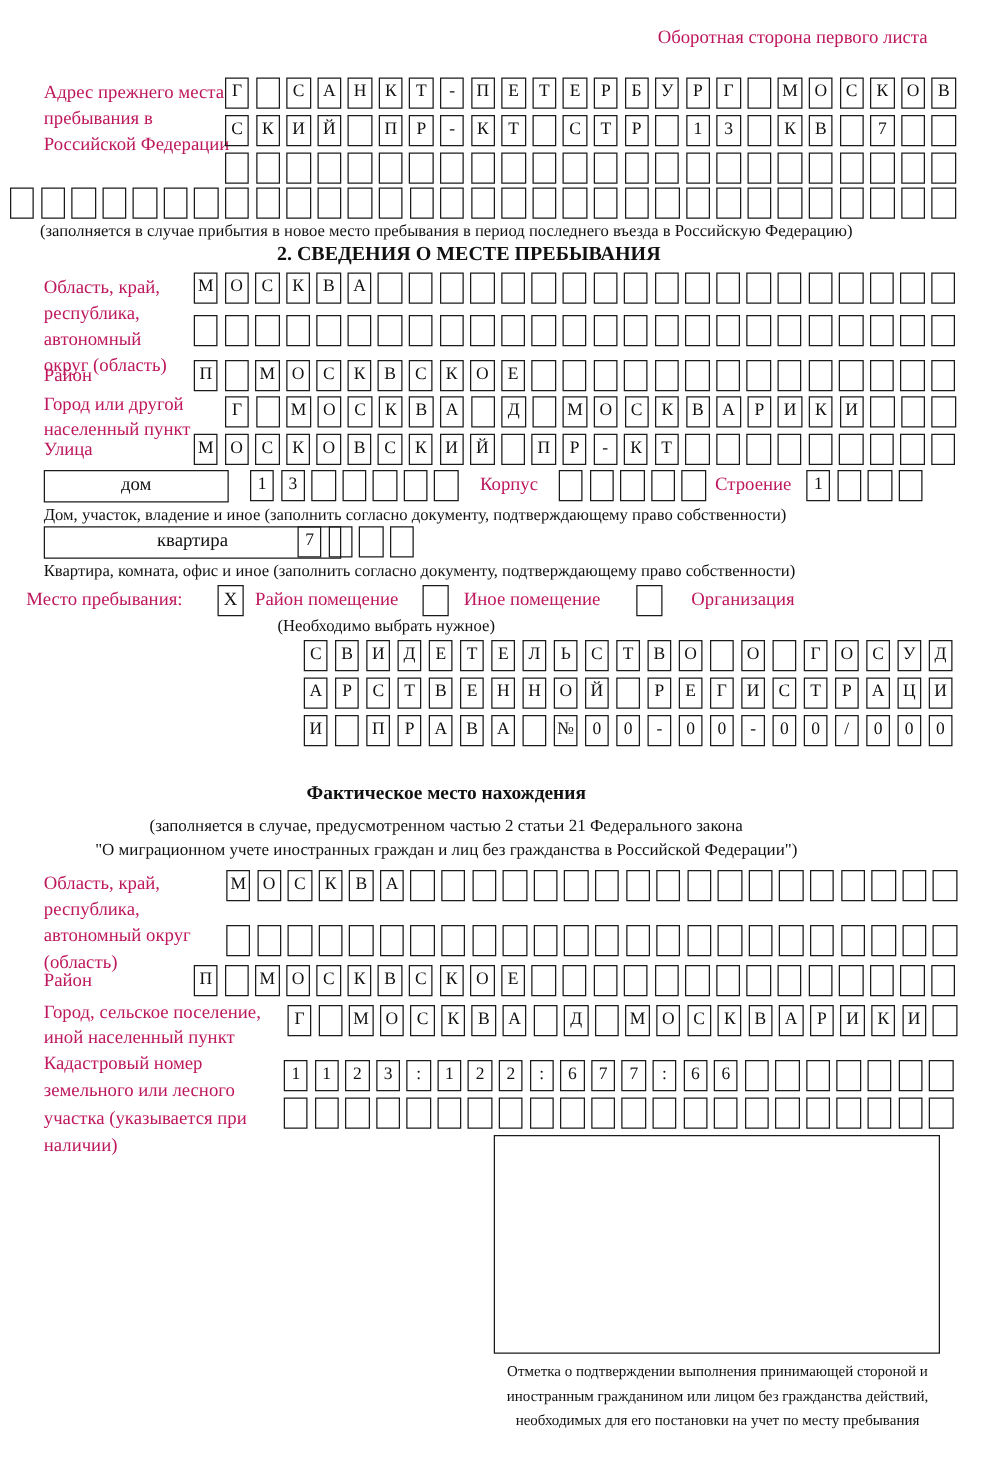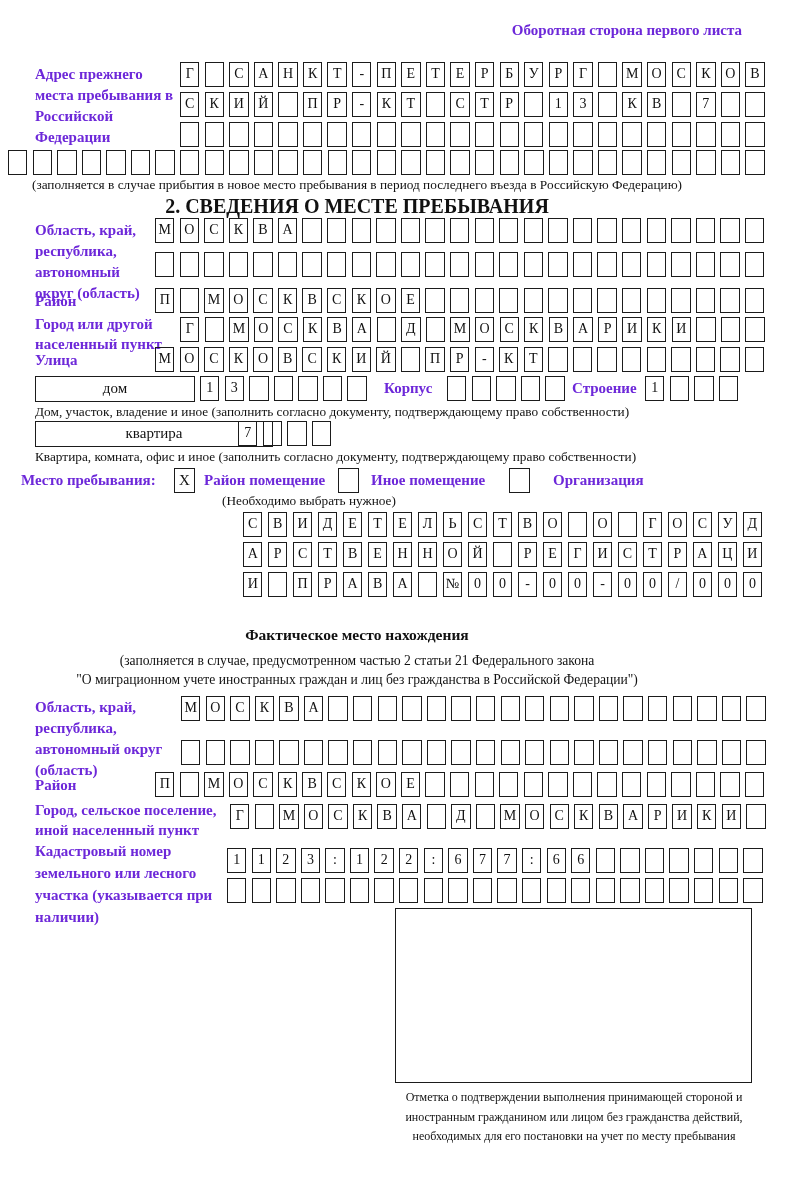--- a/index.html
+++ b/index.html
@@ -1,30 +1,30 @@
 <!DOCTYPE html>
 <html><head>
 <meta charset="utf-8">
 <style>
   html,body{margin:0;padding:0;background:#ffffff;}
   .page{position:relative;width:800px;height:1180px;background:#fff;overflow:hidden;
         font-family:"Liberation Serif", serif;color:#111;}
   .abs{position:absolute;}
-  .lbl{font-size:15px;line-height:21px;color:#6d28d9;font-weight:bold;}
+  .lbl{font-size:15px;line-height:21px;color:#be185d;}
   .row{position:absolute;display:flex;gap:5.2px;}
   .row-wide{gap:5.6px;}
   .box{flex:none;width:19.4px;height:25px;box-sizing:border-box;border:1.4px solid #1b1b1b;
        text-align:center;font-size:14px;line-height:22px;font-family:"Liberation Serif",serif;}
   .widebox{position:absolute;box-sizing:border-box;border:1.5px solid #1b1b1b;height:26px;
        text-align:center;font-size:15px;line-height:23px;}
   .cb{position:absolute;box-sizing:border-box;border:1.4px solid #1b1b1b;width:21px;height:25px;
       text-align:center;font-size:15px;line-height:22px;}
   .note{font-size:13.3px;color:#111;}
   .center{left:0;width:714px;text-align:center;}
-  .title{font-weight:bold;font-size:20px;}
+  .title{font-weight:bold;font-size:16px;padding-left:18px;}
   .stamp{position:absolute;box-sizing:border-box;border:1.6px solid #1b1b1b;background:#fff;}
 </style>
 </head>
 <body>
 
 <div class="page">
 
   <div class="abs lbl" style="top:20px;right:58px;">Оборотная сторона первого листа</div>
 
   <div class="abs lbl" style="left:35px;top:64px;width:150px;">Адрес прежнего места пребывания в Российской Федерации</div>
@@ -278,21 +278,21 @@
       <span class="box"></span>
       <span class="box"></span>
       <span class="box"></span>
       <span class="box"></span>
       <span class="box"></span>
       <span class="box"></span>
       <span class="box"></span>
       <span class="box"></span>
     </div>
 
-  <div class="widebox" style="left:35px;top:376px;width:160px;">дом</div>
+  <div class="widebox" style="left:35px;top:376px;width:148px;">дом</div>
   <div class="row" style="left:200px;top:376px;">
       <span class="box">1</span>
       <span class="box">3</span>
       <span class="box"></span>
       <span class="box"></span>
       <span class="box"></span>
       <span class="box"></span>
       <span class="box"></span>
     </div>
   <div class="abs lbl" style="left:384px;top:378px;">Корпус</div>

